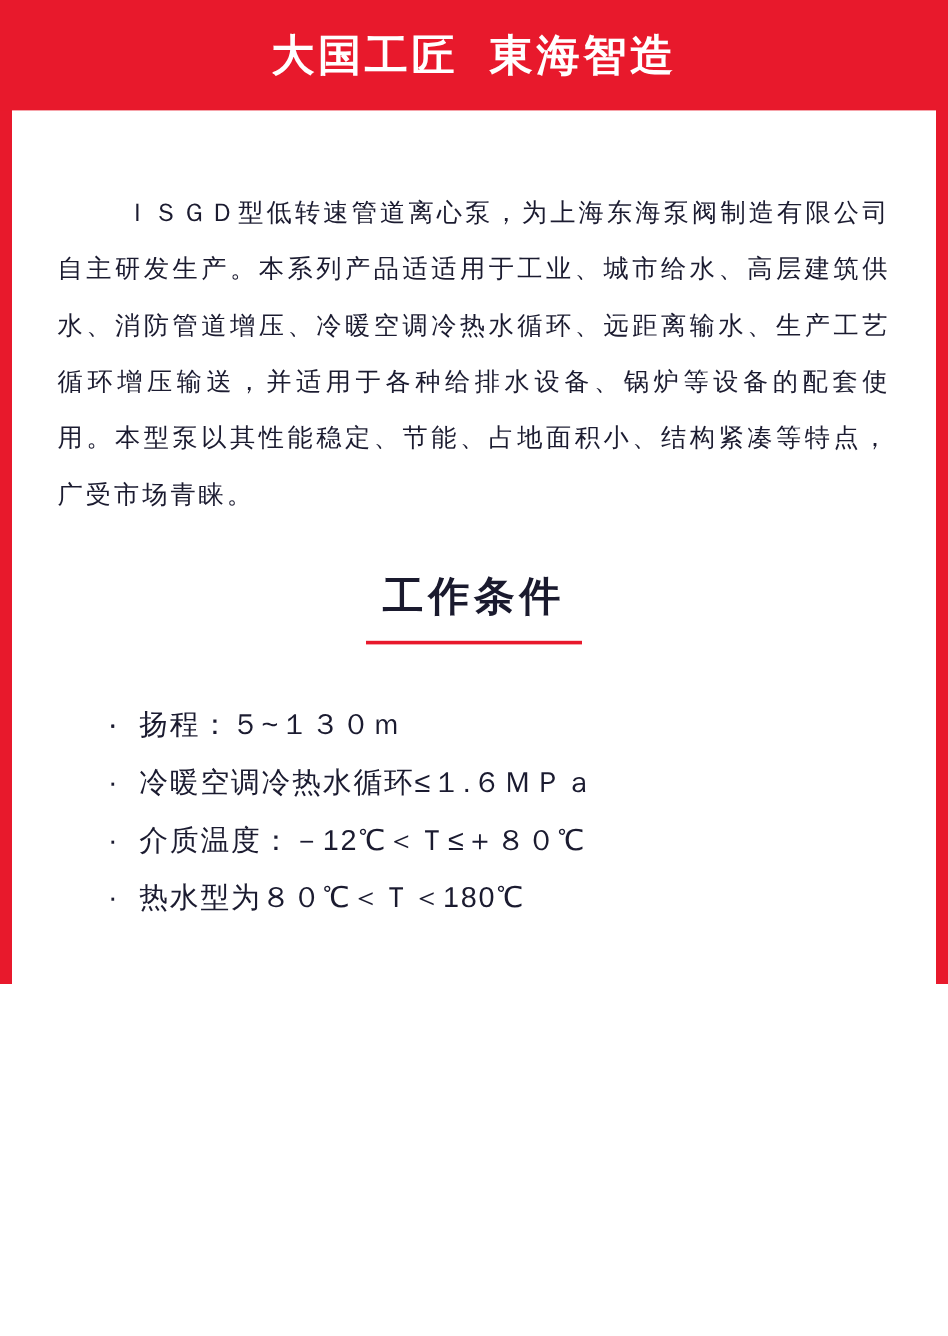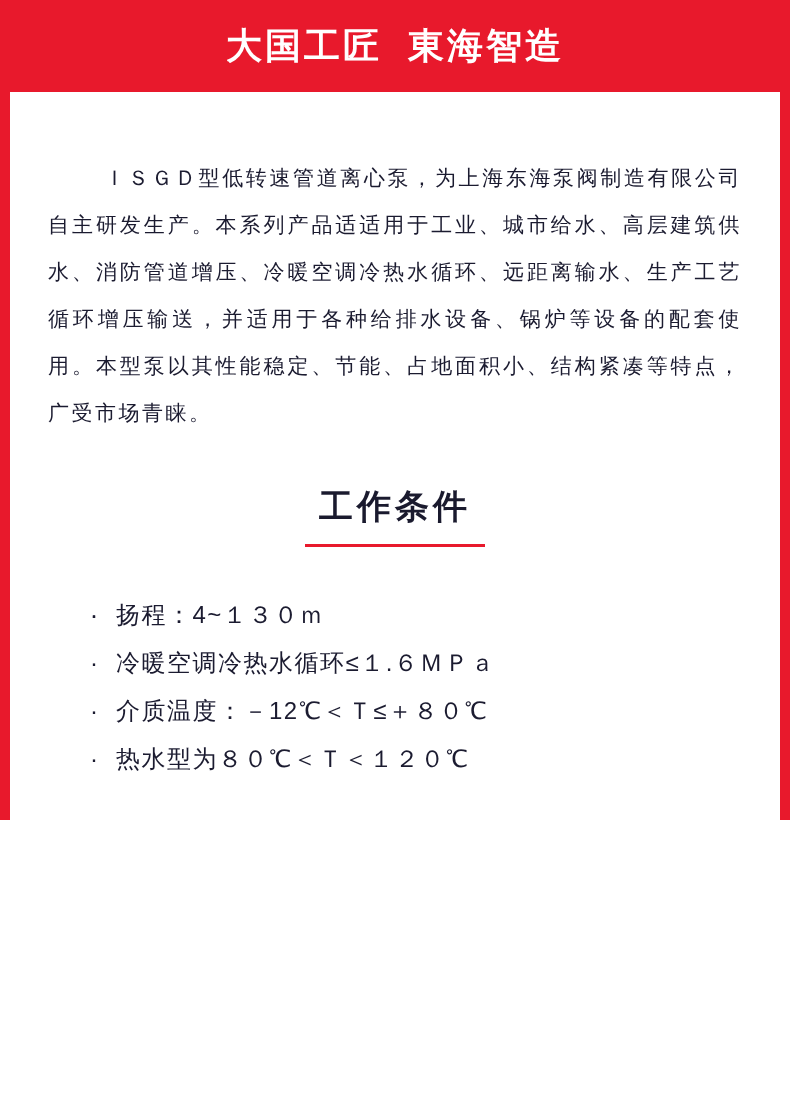--- a/index.html
+++ b/index.html
@@ -77,21 +77,21 @@
     line-height: 47px;
     color: #1b1b30;
     text-align: justify;
     text-align-last: left;
     letter-spacing: 2.5px;
     text-indent: 56px;
     font-family: "Liberation Sans", sans-serif;
     padding: 0 10px;
   }
   .h2-block {
-    margin-top: 48px;
+    margin-top: 38px;
   }
   .spec-list {
     margin: 44px 0 0 0;
     padding: 0 0 0 52px;
     list-style: none;
   }
   .spec-item {
     font-size: 24px;
     line-height: 48px;
     color: #1b1b30;
@@ -129,31 +129,31 @@
       <div class="section-heading-wrap">
         <div class="section-heading">工作条件</div>
         <div class="heading-rule"></div>
       </div>
       <ul class="spec-list">
         <li class="spec-item">
           <span class="bullet">·</span>
         </li>
         <li class="spec-item">
           <span class="bullet">·</span>
-          <span>扬程：4~１３０ｍ</span>
+          <span>扬程：５~１３０ｍ</span>
         </li>
         <li class="spec-item">
           <span class="bullet">·</span>
           <span>冷暖空调冷热水循环≤１.６ＭＰａ</span>
         </li>
         <li class="spec-item">
           <span class="bullet">·</span>
           <span>介质温度：－12℃＜Ｔ≤＋８０℃</span>
         </li>
         <li class="spec-item">
           <span class="bullet">·</span>
-          <span>热水型为８０℃＜Ｔ＜１２０℃</span>
+          <span>热水型为８０℃＜Ｔ＜180℃</span>
         </li>
       </ul>
     </div>
 
   </div>
 </div>
 
 </body></html>

